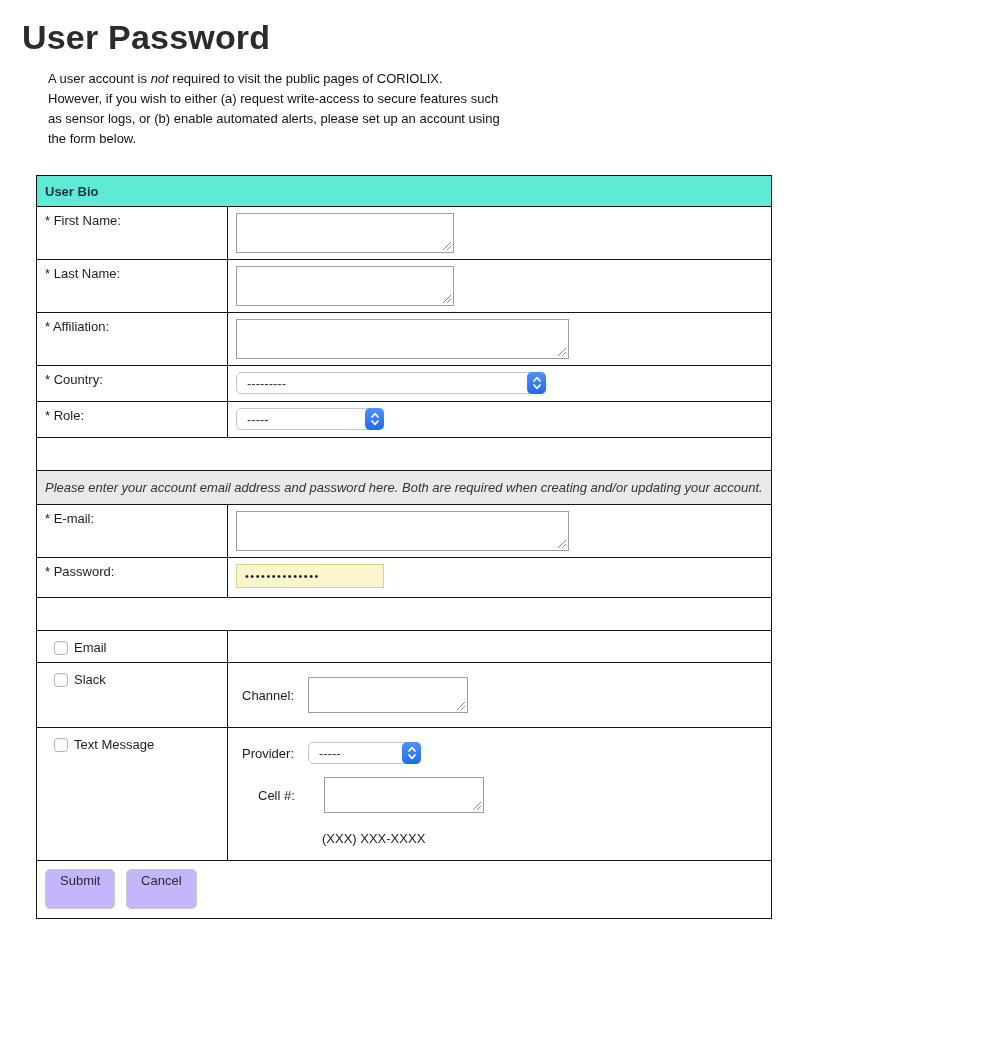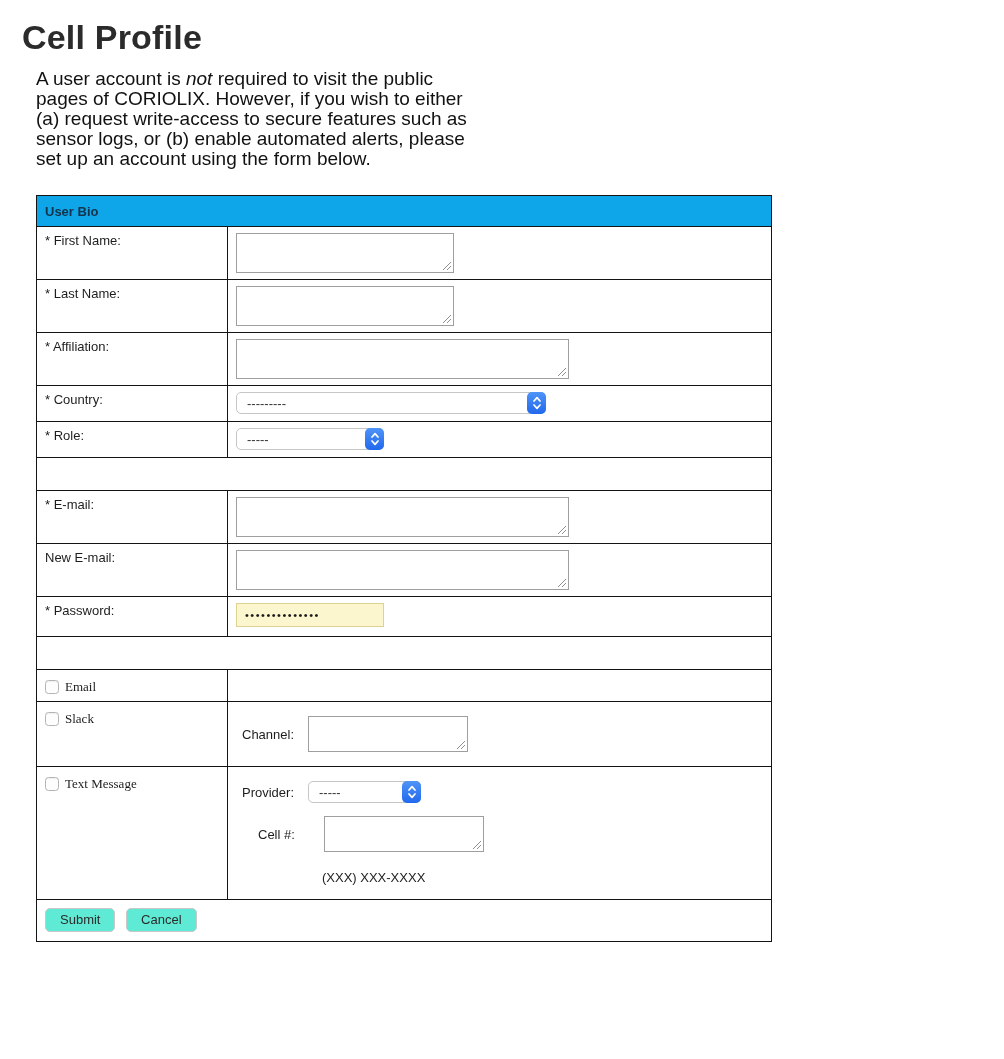--- a/index.html
+++ b/index.html
@@ -8,38 +8,38 @@
     width:1004px; height:1059px;
     font-family:"Liberation Sans", sans-serif;
     color:#1d1d1d; font-size:13px;
     overflow:hidden;
   }
   h1.page-title {
     font-size:34px; font-weight:bold; color:#2b2b2b;
     margin:18px 0 12px 22px; letter-spacing:0.2px;
   }
   p.intro {
-    margin-left:36px; width:452px;
-    font-size:19px; line-height:20px; color:#111;
+    margin-left:48px; width:452px;
+    font-size:13px; line-height:20px; color:#111;
   }
   p.intro .it { font-style:italic; }
 
   table.profile {
     margin:26px 0 0 36px;
     border-collapse:collapse;
     width:735px;
     table-layout:fixed;
   }
   table.profile td {
     border:1px solid #141414;
     vertical-align:top;
     font-size:13px;
   }
   td.section-header {
-    background:#0ea5e9;
+    background:#5eead4;
     font-weight:bold; color:#15334a;
     height:31px; padding:8px 8px 0 8px;
   }
   td.note-row {
     background:#e9e9e9;
     font-style:italic; color:#333;
     height:34px; padding:9px 8px 0 8px;
   }
   td.spacer-row { height:33px; border-left:1px solid #141414; border-right:1px solid #141414; }
   td.label-cell { padding:6px 0 0 8px; }
@@ -88,44 +88,44 @@
   }
 
   
   .cb {
     display:inline-block; width:14px; height:14px;
     background:#fdfdfd; border:1px solid #b4b4b4; border-radius:3.5px;
     vertical-align:-3px; margin-right:6px;
     box-shadow:inset 0 1px 1px rgba(0,0,0,0.06);
   }
   .cb-row-label { color:#1d1d1d; }
-  td.cb-cell { padding:9px 0 0 8px;font-family:Liberation Serif, serif; }
+  td.cb-cell { padding:9px 0 0 17px; }
 
   
   .inline-field { display:flex; align-items:center; }
   .inline-field .f-label { width:66px; flex:0 0 66px; }
   .slack-cell { height:64px; display:flex; padding-left:14px; }
   .textmsg-cell { padding:14px 0 0 14px; }
   .textmsg-cell .row2 { margin-top:13px;margin-left:16px; }
   .hint { color:#222; margin:18px 0 0 80px; }
 
   
   td.buttons-row { padding:8px 0 9px 8px; }
   .btn {
-    display:inline-block; background:#5eead4;
+    display:inline-block; background:#c4b5fd;
     border:1px solid #c8c8c8; border-radius:5px;
     font-size:13px; color:#2b2b2b;
-    padding:3px 14px 4px 14px; margin-right:7px;
+    padding:3px 14px 20px 14px; margin-right:7px;
     font-family:"Liberation Sans", sans-serif;
   }
 </style>
 </head>
 <body>
 
-<h1 class="page-title">Cell Profile</h1>
+<h1 class="page-title">User Password</h1>
 
 <p class="intro"><span>A user account is </span><span class="it">not</span><span> required to visit the public pages of CORIOLIX. However, if you wish to either (a) request write-access to secure features such as sensor logs, or (b) enable automated alerts, please set up an account using the form below.</span></p>
 
 <table class="profile">
   <colgroup>
       <col style="width:191px">
       <col style="width:544px">
     </colgroup>
 
   <tbody>
@@ -182,34 +182,31 @@
         </span>
       </span>
     </td>
   </tr>
 
   <tr>
         <td class="spacer-row" colspan="2"></td>
       </tr>
 
 
+  <tr>
+    <td class="note-row" colspan="2">Please enter your account email address and password here. Both are required when creating and/or updating your account.</td>
+  </tr>
 
   <tr>
     <td class="label-cell" style="height:51px">* E-mail:</td>
     <td class="field-cell">
       <span class="ta wide"><span class="grip"></span></span>
     </td>
   </tr>
 
-  <tr>
-    <td class="label-cell" style="height:51px">New E-mail:</td>
-    <td class="field-cell">
-      <span class="ta wide"><span class="grip"></span></span>
-    </td>
-  </tr>
 
   <tr>
     <td class="label-cell" style="height:40px">* Password:</td>
     <td class="field-cell">
       <input class="pw" type="text" readonly="" value="••••••••••••••" style="">
     </td>
   </tr>
 
   <tr>
         <td class="spacer-row" colspan="2"></td>

